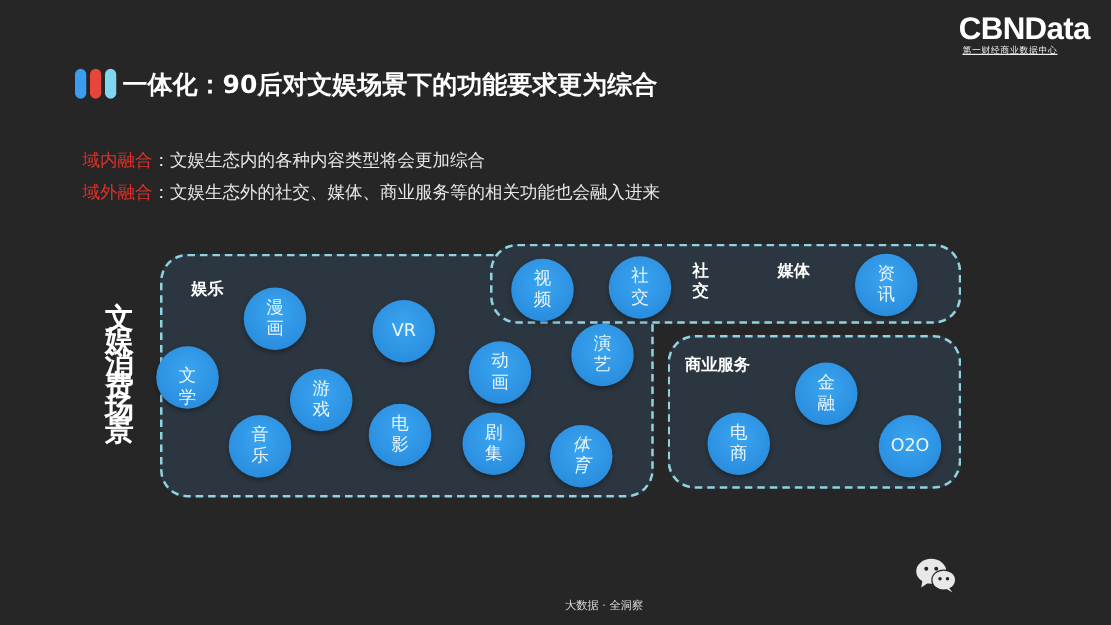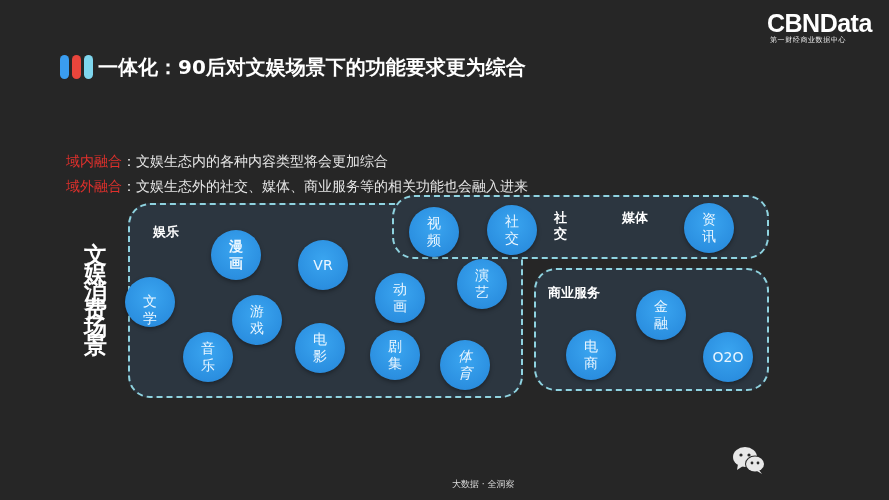--- a/index.html
+++ b/index.html
@@ -5,27 +5,27 @@
   html, body { margin:0; padding:0; }
   body {
     width:889px; height:500px; overflow:hidden; position:relative;
     background:#262626;
     font-family:"DejaVu Sans","Liberation Sans",sans-serif;
     color:#fff;
   }
   .abs { position:absolute; }
   
   .logo-main { left:767px; top:10px; font-family:"Liberation Sans",sans-serif; font-weight:bold; font-size:25px; letter-spacing:-0.5px; color:#fff; line-height:26px; }
-  .logo-sub { left:770px; top:36px; font-size:7px; color:#eee; letter-spacing:0.6px; line-height:9px; }
+  .logo-sub { left:770px; top:36px; font-size:7px; color:#eee; letter-spacing:0.6px; line-height:9px;text-decoration:underline; }
   
   .title-bars { left:60px; top:55px; width:36px; height:24px; display:flex; gap:3px; }
   .title-bars span { display:block; width:9px; height:24px; border-radius:5px; }
   .title { left:98px; top:52px; font-size:20px; font-weight:bold; line-height:30px; color:#fff; }
   
-  .line { left:66px; font-size:14px; line-height:20px; color:#e6e6e6;margin-top:32px; }
+  .line { left:66px; font-size:14px; line-height:20px; color:#e6e6e6; }
   .line .key { color:#e0302c; }
   .line1 { top:119px; }
   .line2 { top:144px; }
   
   .vlabel { left:84px; top:246px; width:22px; font-size:23px; font-weight:bold; line-height:18px; text-align:center; color:#fff; }
   
   .box { border:2px dashed #8fd3e0; border-radius:22px; background:#2c3640; box-sizing:border-box; }
   .box-ent { left:128px; top:203px; width:395px; height:195px; }
   .box-social { left:392px; top:195px; width:377px; height:64px; background:#2c3640; z-index:2; }
   .box-biz { left:534px; top:268px; width:235px; height:123px; }
@@ -70,21 +70,21 @@
 <div class="abs box box-ent"></div>
 <div class="abs box-label" style="left:153px; top:224px;">娱乐</div>
 
 <div class="abs box box-social"></div>
 <div class="abs box-label" style="left:554px; top:210px; width:14px; z-index:4;">社交</div>
 <div class="abs box-label" style="left:622px; top:210px; z-index:4;">媒体</div>
 
 <div class="abs box box-biz"></div>
 <div class="abs box-label" style="left:548px; top:285px;">商业服务</div>
 
-<div class="circle" style="left:211px; top:230px;font-weight:bold;">
+<div class="circle" style="left:195px; top:230px;">
     <span>漫画</span>
   </div>
 <div class="circle" style="left:125px; top:277px;align-items:flex-end;">
     <span>文学</span>
   </div>
 <div class="circle" style="left:232px; top:295px;">
     <span>游戏</span>
   </div>
 <div class="circle" style="left:183px; top:332px;">
     <span>音乐</span>

